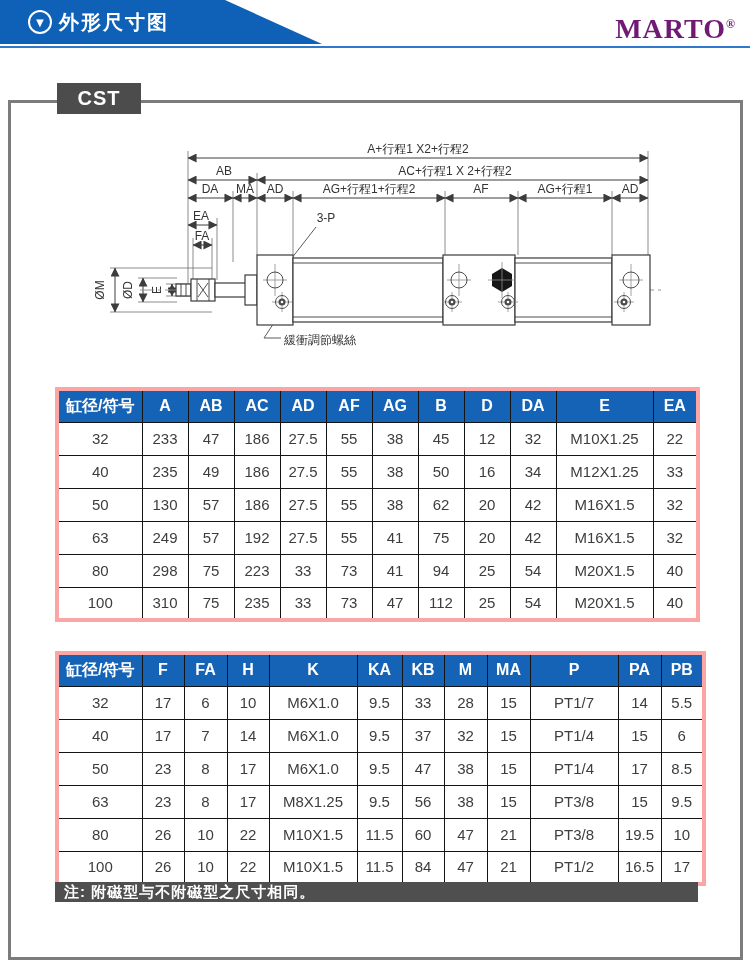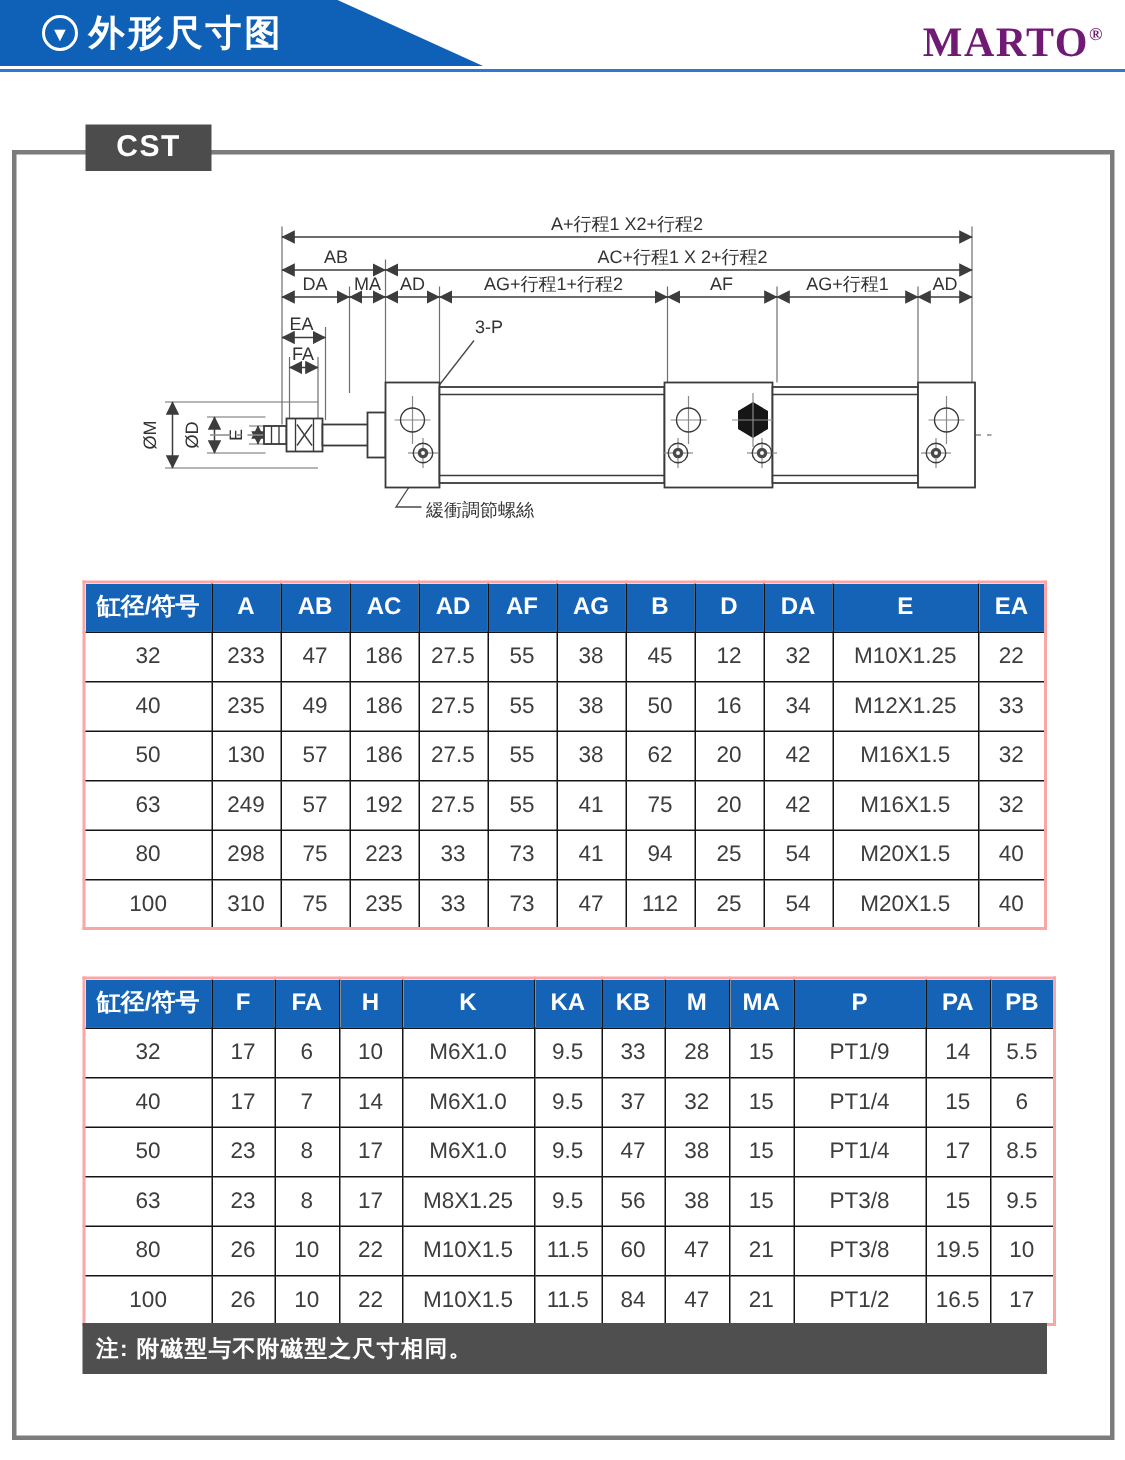--- a/index.html
+++ b/index.html
@@ -7,21 +7,21 @@
               font-family:"Liberation Sans", sans-serif; position:relative; }
 
   
   .header-bar { position:absolute; left:0; top:2; width:750px; height:44px;
     background:#0e61b6;
     clip-path:polygon(0 0, 225px 0, 322px 100%, 0 100%);
     display:flex; align-items:center; z-index:3; }
   .header-icon { width:24px; height:24px; border:2px solid #fff; border-radius:50%;
     margin-left:28px; display:flex; align-items:center; justify-content:center;
     color:#fff; font-size:13px; line-height:1; }
-  .header-title { color:#fff; font-size:24px; font-weight:bold; margin-left:7px;
+  .header-title { color:#fff; font-size:20px; font-weight:bold; margin-left:7px;
     letter-spacing:2px; }
   .header-line { position:absolute; left:0; top:46px; width:750px; height:2px;
     background:#2e79cf; z-index:3; }
   .brand { position:absolute; top:13px; right:14px; z-index:4;
     font-family:"Liberation Serif", serif; font-weight:bold; font-size:28px;
     color:#701a75; letter-spacing:1px; }
   .brand sup { font-size:12px; vertical-align:super; }
 
   
   .content-border { position:absolute; left:8px; top:100px; width:735px; height:860px;
@@ -44,23 +44,23 @@
 
   
   table { position:absolute; left:55px; border-collapse:collapse; table-layout:fixed;
     width:643px; background:#fff; z-index:2; }
   #table1 { top:387px; }
   #table2 { top:651px; }
   th, td { border:1px solid #141414; text-align:center; vertical-align:middle;
     height:33px; overflow:hidden; white-space:nowrap; }
   th { background:#1463b6; color:#ffffff; font-size:16px; font-weight:600; }
   td { color:#3d3d3d; font-size:15px; font-weight:400; }
-  table { border:2px solid #fca5a5; }
-
-  .note-bar { position:absolute; left:55px; top:882px; width:643px; height:34px;
+  table { border:4px solid #fca5a5; }
+
+  .note-bar { position:absolute; left:55px; top:882px; width:643px; height:20px;
     background:#4f4f4f; color:#ffffff; font-size:15px; font-weight:bold;
     display:flex; align-items:center; padding-left:9px; z-index:2; letter-spacing:1px; }
 </style>
 </head>
 <body>
 
 <div class="header-bar">
   <span class="header-icon">▼</span>
   <span class="header-title">外形尺寸图</span>
 </div>
@@ -362,21 +362,21 @@
       <tr>
         <td>32</td>
         <td>17</td>
         <td>6</td>
         <td>10</td>
         <td>M6X1.0</td>
         <td>9.5</td>
         <td>33</td>
         <td>28</td>
         <td>15</td>
-        <td>PT1/9</td>
+        <td>PT1/7</td>
         <td>14</td>
         <td>5.5</td>
       </tr>
       <tr>
         <td>40</td>
         <td>17</td>
         <td>7</td>
         <td>14</td>
         <td>M6X1.0</td>
         <td>9.5</td>

